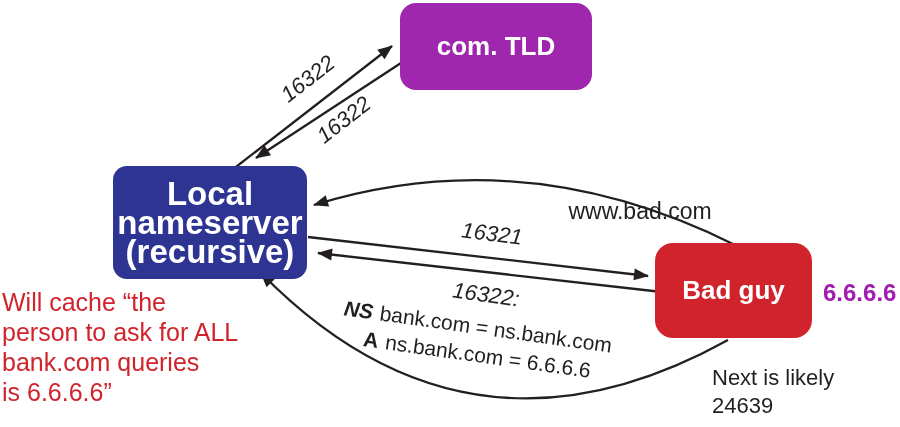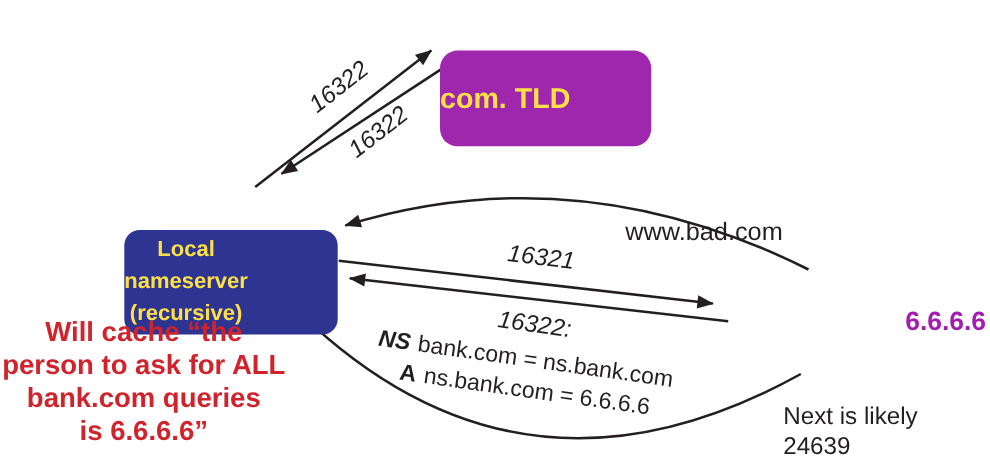--- a/index.html
+++ b/index.html
@@ -11,29 +11,28 @@
     overflow: hidden;
     font-family: "Liberation Sans", "DejaVu Sans", sans-serif;
     color: #231F20;
   }
   svg.wires { position: absolute; left: 0; top: 0; width: 900px; height: 427px; }
 
   .box {
     position: absolute;
     display: flex;
     align-items: center;
-    justify-content: flex-start;
+    justify-content: center;
     text-align: center;
-    color: #fde047;
+    color: #ffffff;
     font-weight: bold;
     white-space: pre-line;
-    margin-top: 43px;
   }
   #box-tld   { left: 400px; top: 3px;   width: 192px; height: 87px; border-radius: 16px; background: #9F27AE; font-size: 26px; }
-  #box-local { left: 113px; top: 166px; width: 194px; height: 95px; border-radius: 14px; background: #2D3492; font-size: 20px; line-height: 29px; }
+  #box-local { left: 113px; top: 166px; width: 194px; height: 113px; border-radius: 14px; background: #2D3492; font-size: 33px; line-height: 29px; }
   #box-bad   { left: 655px; top: 243px; width: 157px; height: 95px; border-radius: 18px; background: #D1232B; font-size: 26px; }
 
   .lbl { position: absolute; white-space: pre; transform: translate(-50%, -50%); }
   .num { font-style: italic; font-size: 22px; }
   #lbl-query-tld { left: 308px; top: 79px;  transform: translate(-50%,-50%) rotate(-38deg); }
   #lbl-resp-tld  { left: 344px; top: 120px; transform: translate(-50%,-50%) rotate(-38deg); }
   #lbl-www       { left: 640px; top: 167px; font-size: 23px; margin-top: 44px; }
   #lbl-16321     { left: 492px; top: 234px; transform: translate(-50%,-50%) rotate(7deg); }
   #lbl-spoof-id  { left: 486px; top: 295px; transform: translate(-50%,-50%) rotate(8deg); }
   #lbl-spoof-ns  { left: 478px; top: 327px; transform: translate(-50%,-50%) rotate(8deg); font-size: 21px; }
@@ -44,23 +43,22 @@
   #lbl-bad-ip {
     left: 823px; top: 293px; transform: translate(0,-50%);
     color: #a21caf; font-weight: bold; font-size: 24px;
   }
   #lbl-next {
     left: 712px; top: 364px; transform: none;
     font-size: 22px; line-height: 28px; white-space: pre-line;
   }
   #lbl-cache {
     left: 2px; top: 287px; transform: none;
-    color: #D1232B; font-weight: bold; font-size: 25px; line-height: 30px;
+    color: #D1232B; font-weight: normal; font-size: 25px; line-height: 30px;
     white-space: pre-line;
-    text-align: center;
   }
 </style>
 </head>
 <body>
 
 <div class="stage">
 
   <svg class="wires" viewBox="0 0 900 427" xmlns="http://www.w3.org/2000/svg">
     <defs>
       <marker id="ah" markerUnits="userSpaceOnUse" markerWidth="18" markerHeight="14" refX="15" refY="7" orient="auto">
@@ -80,20 +78,23 @@
   <div class="box" id="box-tld">
     <span>com. TLD</span>
   </div>
 
   <div class="box" id="box-local">
     <span>Local
 nameserver
 (recursive)</span>
   </div>
 
+  <div class="box" id="box-bad">
+    <span>Bad guy</span>
+  </div>
 
   <div class="lbl num" id="lbl-query-tld">16322</div>
 
   <div class="lbl num" id="lbl-resp-tld">16322</div>
 
   <div class="lbl" id="lbl-www">www.bad.com</div>
 
   <div class="lbl num" id="lbl-16321">16321</div>
 
   <div class="lbl num" id="lbl-spoof-id">16322:</div>

